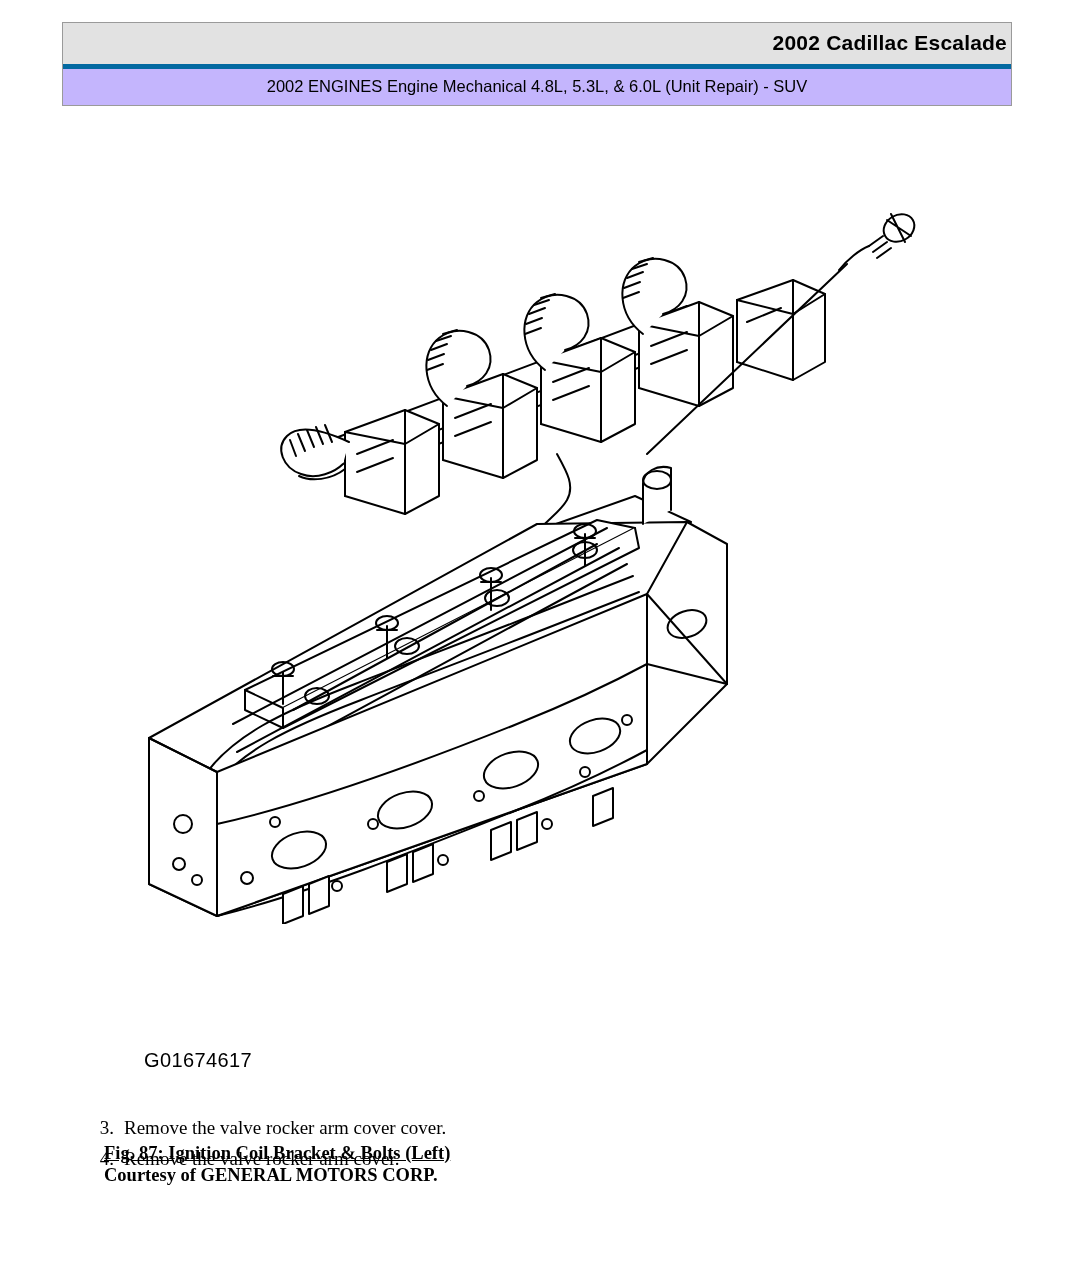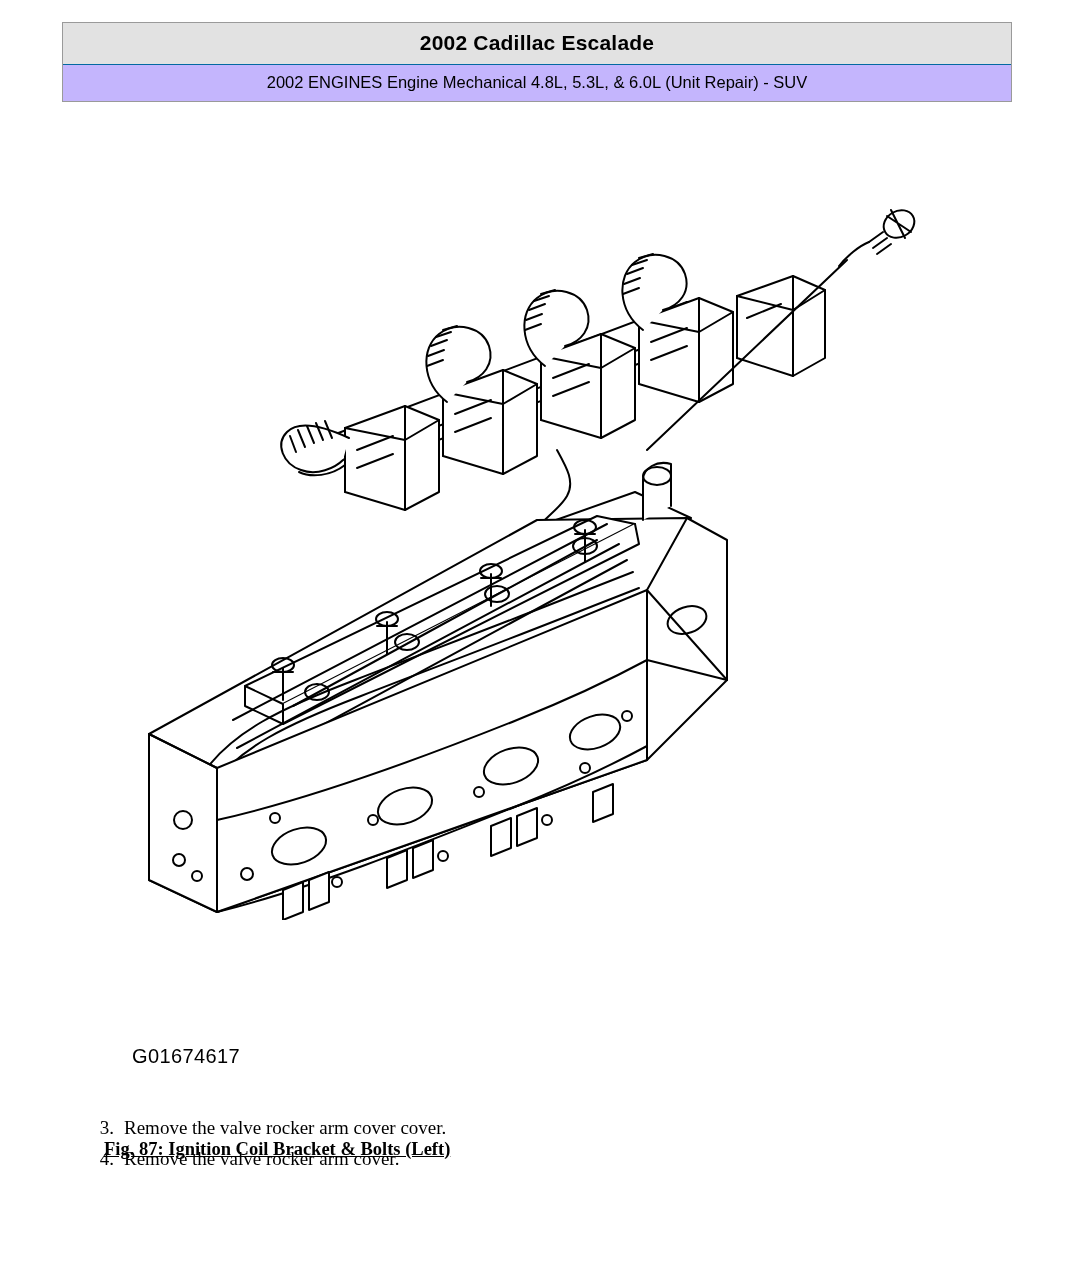--- a/index.html
+++ b/index.html
@@ -24,26 +24,26 @@
   }
 
   
   .header-wrap {
     margin: 22px 62px 0 62px;
     border: 1px solid #9a9a9a;
     border-bottom: none;
   }
   .header-title {
     background: #e2e2e2;
-    text-align: center;
+    text-align: right;
     font-family: "Liberation Sans", sans-serif;
     font-weight: bold;
     font-size: 21px;
     padding: 8px 4px 9px 4px;
-    border-bottom: 1px solid #0369a1;
+    border-bottom: 5px solid #0369a1;
     letter-spacing: 0.2px;
   }
   .header-sub {
     background: #c4b5fd;
     text-align: center;
     font-family: "Liberation Sans", sans-serif;
     font-size: 16.5px;
     padding: 8px 4px 9px 4px;
     border-bottom: 1px solid #9a9a9a;
   }
@@ -55,21 +55,21 @@
     height: 800px;
     margin-top: 18px;
   }
   .figure-svg {
     display: block;
     margin: 0 auto;
   }
 
   .fig-id {
     position: absolute;
-    left: 132px;
+    left: 144px;
     top: 925px;
     font-family: "Liberation Sans", sans-serif;
     font-size: 20px;
     letter-spacing: 0.4px;
   }
 
   .caption {
     position: absolute;
     left: 104px;
     top: 1018px;
@@ -268,20 +268,21 @@
 
         <path d="M556 400 L556 360 C556 348 570 340 584 344 L584 386" fill="#fff"></path>
         <ellipse cx="570" cy="356" rx="14" ry="9"></ellipse>
       </g>
     </svg>
 
     <div class="fig-id">G01674617</div>
 
     <div class="caption">
       <span class="line1">Fig. 87: Ignition Coil Bracket &amp; Bolts (Left)</span>
+      <span class="line2">Courtesy of GENERAL MOTORS CORP.</span>
     </div>
   </div>
 
   <div class="steps">
     <div class="step">
       <span class="step-num">3.</span>
       <span class="step-text">Remove the valve rocker arm cover cover.</span>
     </div>
     <div class="step">
       <span class="step-num">4.</span>

